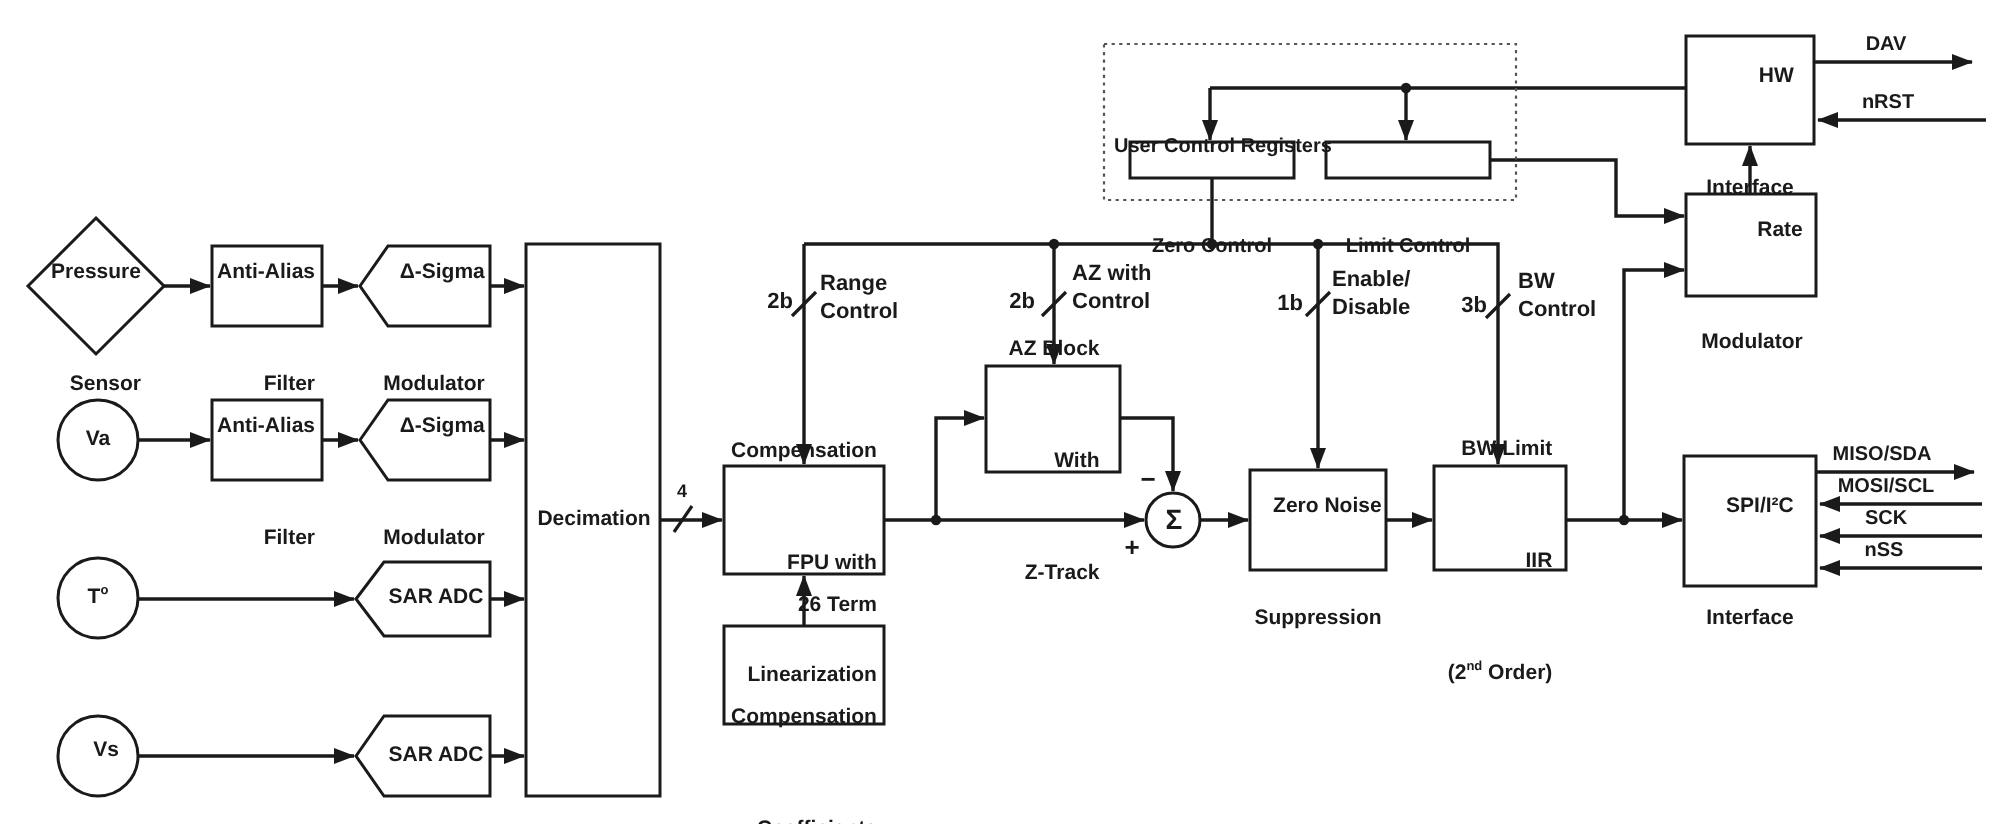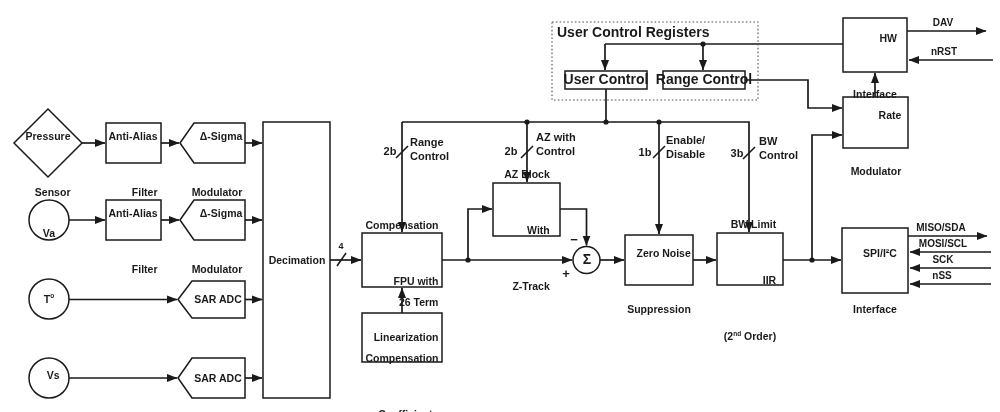--- a/index.html
+++ b/index.html
@@ -5,21 +5,21 @@
   html,body{margin:0;padding:0;background:#ffffff;}
   .stage{position:relative;width:1000px;height:412px;background:#ffffff;overflow:hidden;
          font-family:"Liberation Sans","DejaVu Sans",sans-serif;color:#1a1a1a;}
   .stage svg{position:absolute;left:0;top:0;}
   .lbl{position:absolute;transform:translate(-50%,-50%);text-align:right;
        font-weight:700;font-size:10.5px;line-height:1.22;white-space:nowrap;}
   .lbl .ln{display:block;margin-top:43px;}
   .tl{position:absolute;transform:none;text-align:left;font-weight:700;white-space:nowrap;}
   .tl .ln{display:block;}
   .sm{font-size:11px;line-height:1.25;}
-  .f10{font-size:14px;}
+  .f10{font-size:10px;margin-top:44px;}
   .sig{font-size:10px;}
   .sum{font-size:14px;}
   .pm{font-size:13px;}
   .four{font-size:9px;}
   sup{font-size:6.5px;vertical-align:super;line-height:0;}
 </style>
 </head>
 <body>
 
 <div class="stage">
@@ -111,21 +111,21 @@
     <circle cx="703" cy="44" r="2.6"></circle>
     <circle cx="468" cy="260" r="2.6"></circle>
     <circle cx="812" cy="260" r="2.6"></circle>
   </g>
 </svg>
 
   <div class="lbl" style="left:48px;top:143px">
     <span class="ln">Pressure</span>
     <span class="ln">Sensor</span>
   </div>
-  <div class="lbl" style="left:49px;top:233px">Va</div>
+  <div class="lbl" style="left:49px;top:220px">Va</div>
   <div class="lbl" style="left:49px;top:299px"><span>T</span><sup>o</sup></div>
   <div class="lbl" style="left:49px;top:382px">
     <span class="ln">Vs</span>
     <span class="ln">SYS</span>
   </div>
 
   <div class="lbl" style="left:133px;top:143px">
     <span class="ln">Anti-Alias</span>
     <span class="ln">Filter</span>
   </div>
@@ -174,22 +174,22 @@
     <span class="ln">Interface</span>
   </div>
   <div class="lbl" style="left:875px;top:45px">
     <span class="ln">HW</span>
     <span class="ln">Interface</span>
   </div>
   <div class="lbl" style="left:876px;top:122px">
     <span class="ln">Rate</span>
     <span class="ln">Modulator</span>
   </div>
-  <div class="lbl f10" style="left:606px;top:80px">User Control</div>
-  <div class="lbl f10" style="left:704px;top:80px">Range Control</div>
+  <div class="lbl f10" style="left:606px;top:80px">Zero Control</div>
+  <div class="lbl f10" style="left:704px;top:80px">Limit Control</div>
   <div class="tl f10" style="left:557px;top:24px">User Control Registers</div>
 
   <div class="lbl sum" style="left:587px;top:260px">Σ</div>
   <div class="lbl pm" style="left:566px;top:274px">+</div>
   <div class="lbl pm" style="left:574px;top:240px">−</div>
 
   <div class="lbl four" style="left:341px;top:246px">4</div>
 
   <div class="lbl sm" style="left:390px;top:152px">2b</div>
   <div class="tl sm" style="left:410px;top:136px">

